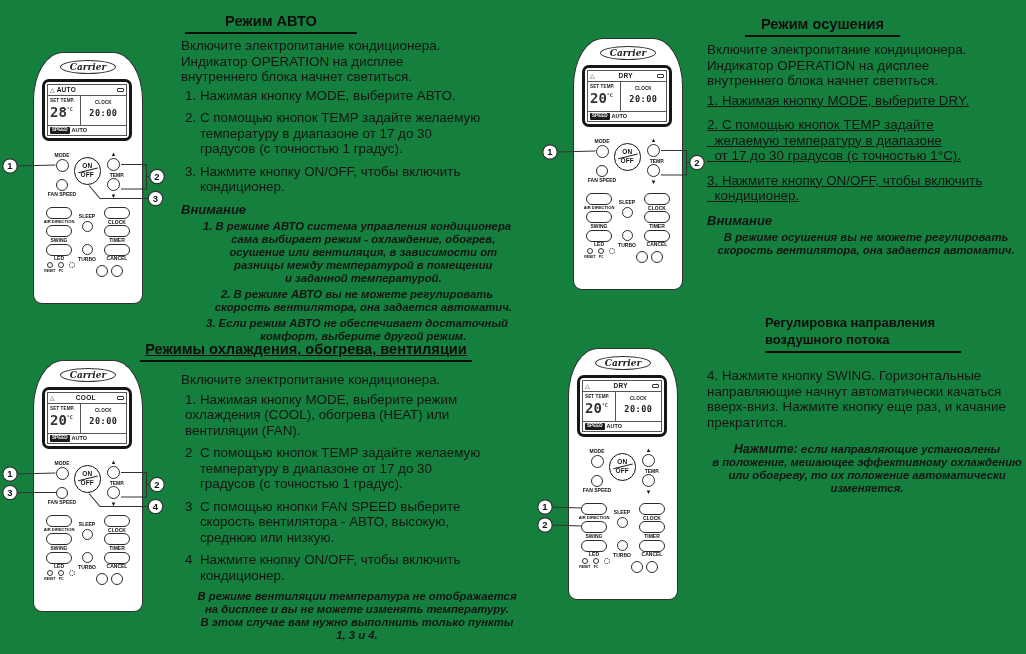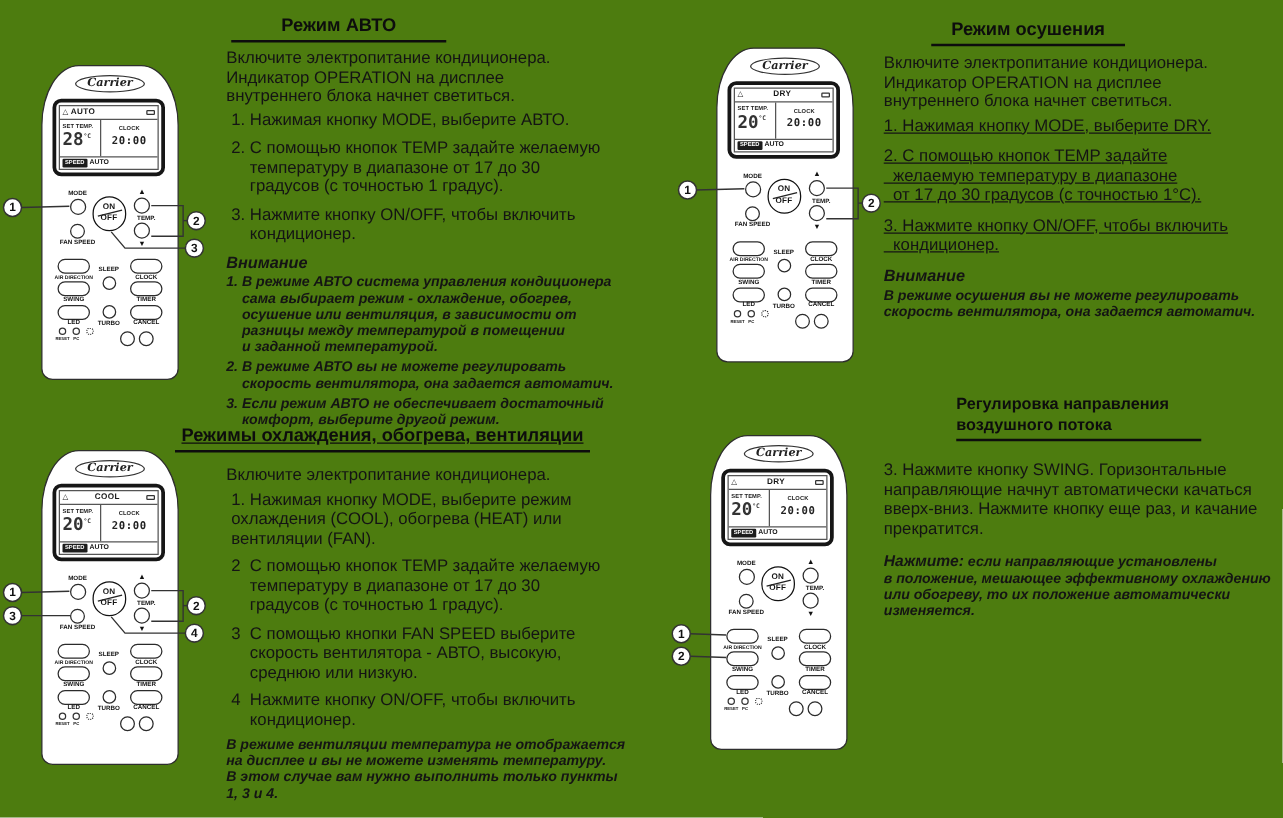--- a/index.html
+++ b/index.html
@@ -1,18 +1,18 @@
 <!DOCTYPE html>
 <html><head>
 <meta charset="utf-8">
 <style>
   * { margin:0; padding:0; box-sizing:border-box; }
   html,body { background:#e9e9e9; }
   .page {
-    position:relative; width:1026px; height:654px; background:#4d7c0f;
+    position:relative; width:1026px; height:654px; background:#15803d;
     font-family:"Liberation Sans", sans-serif; color:#151515; overflow:hidden;
     margin:0 auto;
   }
 
   
   .sec-title {
     position:absolute; font:700 14.6px/18px "Liberation Sans", sans-serif;
     color:#0d0d0d; text-align:center; border-bottom:2px solid #0d0d0d; padding-bottom:2px;
   }
   .t1 { left:185px; top:12px;  width:172px; }
@@ -28,21 +28,21 @@
   .tc2 { left:181px; top:372px; width:352px; }
   .tc3 { left:707px; top:42px;  width:318px; }
   .tc4 { left:707px; top:368px; width:320px; }
   .intro { margin:0 0 4px; }
   .tc1 .intro { margin:0 0 3px; }
   .tc4 .intro { margin:0 0 12px; }
   .step { margin:0 4px 7px; }
   .tc3 .step { margin:0 0 9px;text-decoration:underline; }
   .tc4 .step { margin:0 0 13px; }
   .note-title { margin:4px 0 3px; font:italic 700 13px/15px "Liberation Sans", sans-serif; }
-  .note, .note-plain { margin:0 0 3px; font:italic 700 11.3px/13px "Liberation Sans", sans-serif; }
+  .note, .note-plain { margin:0 0 3px; font:italic 700 11.3px/13px "Liberation Sans", sans-serif;text-align:center; }
   .tc2 .note-plain { margin-top:2px; }
   .note-b { font:italic 700 12.5px/13px "Liberation Sans", sans-serif; }
 
   
   .slot { position:absolute; width:110px; height:252px; }
   .slot-0 { left:33px;  top:52px;  }
   .slot-1 { left:573px; top:38px;  }
   .slot-2 { left:33px;  top:360px; }
   .slot-3 { left:568px; top:348px; }
 
@@ -543,21 +543,21 @@
         <p class="step">3. Нажмите кнопку ON/OFF, чтобы включить
   кондиционер.</p>
       </div>
     <p class="note-title">Внимание</p>
     <p class="note-plain">В режиме осушения вы не можете регулировать
 скорость вентилятора, она задается автоматич.</p>
   </div>
 
   <div class="tcol tc4">
     <div class="steps">
-        <p class="step">3. Нажмите кнопку SWING. Горизонтальные
+        <p class="step">4. Нажмите кнопку SWING. Горизонтальные
 направляющие начнут автоматически качаться
 вверх-вниз. Нажмите кнопку еще раз, и качание
 прекратится.</p>
       </div>
     <p class="note"><b class="note-b">Нажмите:</b><span> если направляющие установлены
 в положение, мешающее эффективному охлаждению
 или обогреву, то их положение автоматически
 изменяется.</span></p>
   </div>
 

